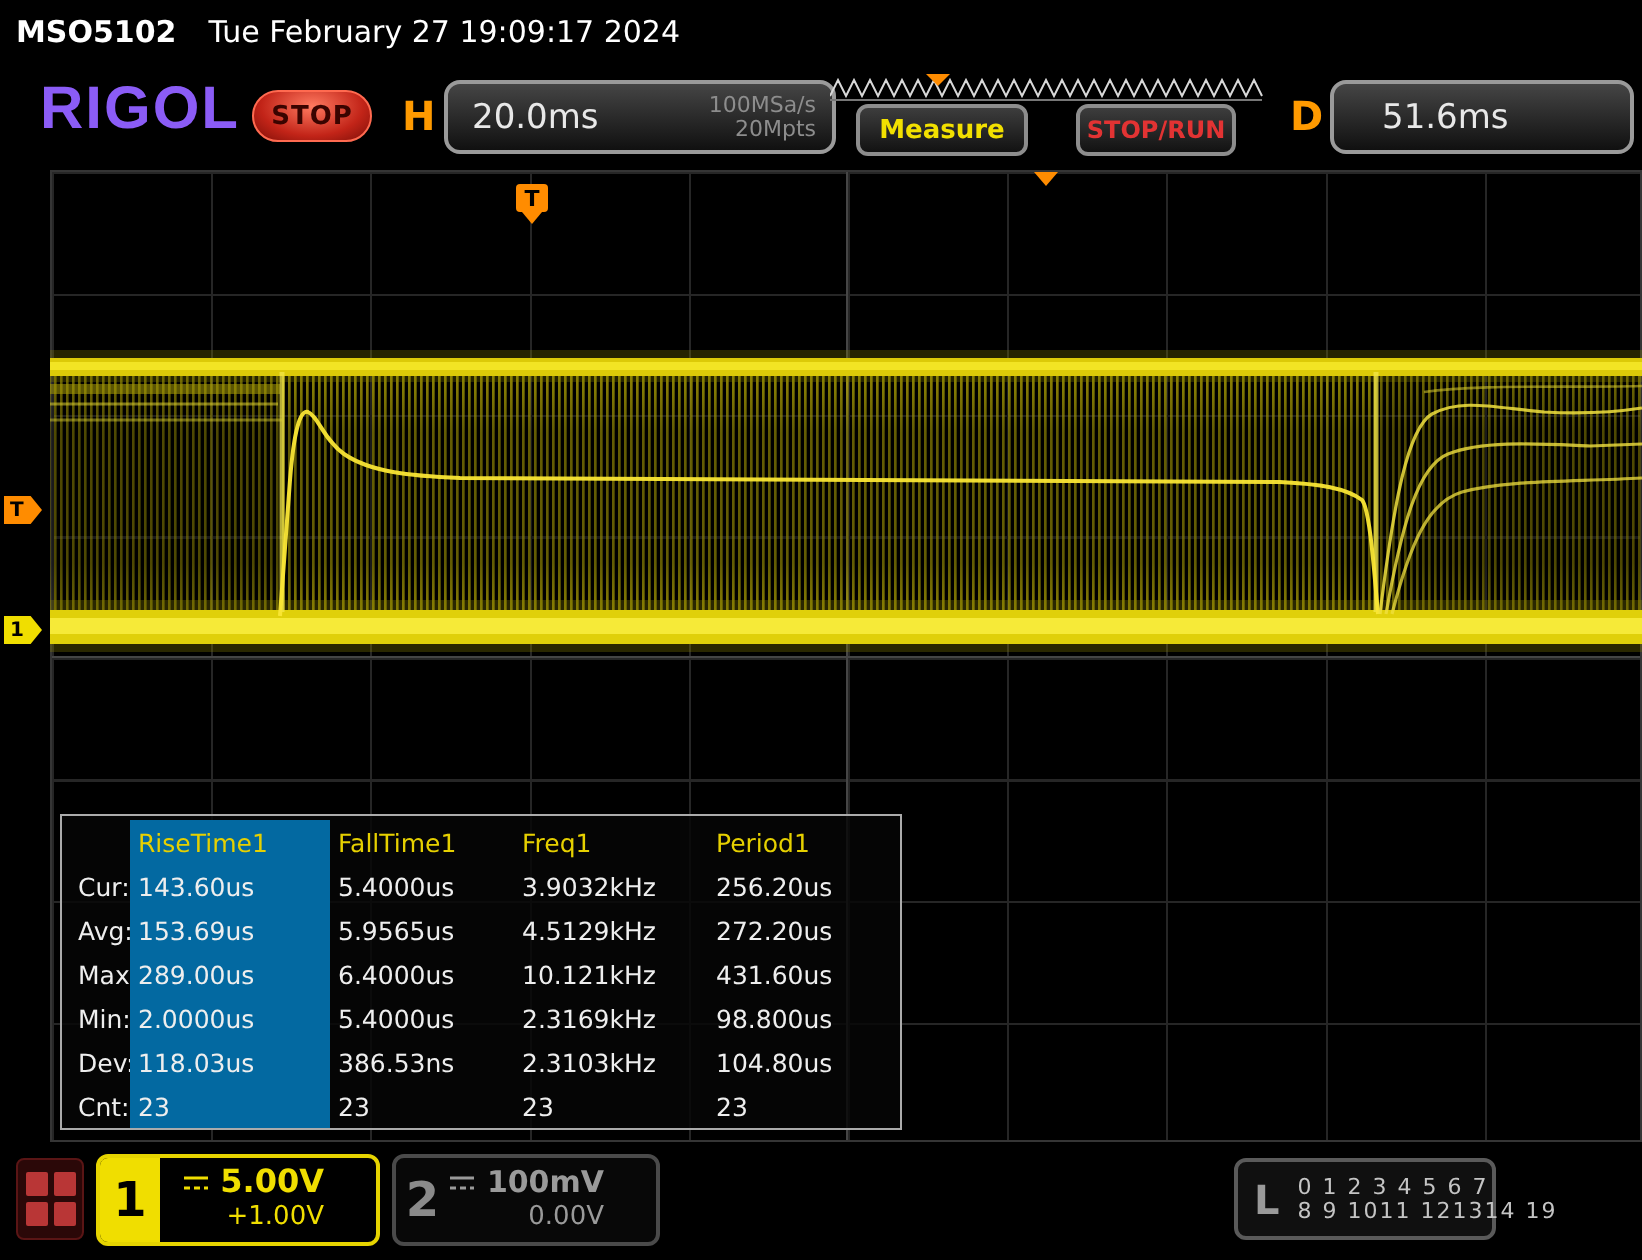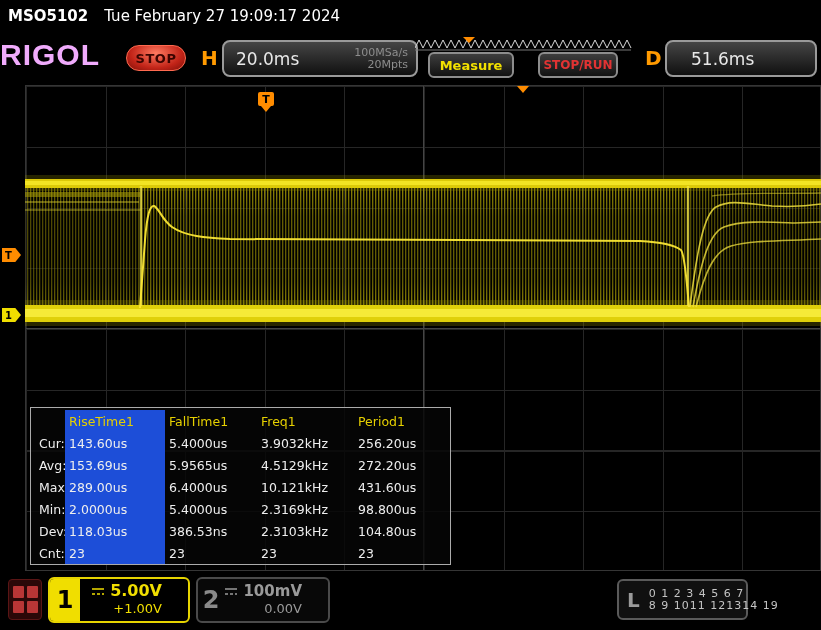--- a/index.html
+++ b/index.html
@@ -8,22 +8,22 @@
          font-family:"DejaVu Sans", sans-serif; position:relative; }
   #stage { position:absolute; left:0; top:0; width:821px; height:630px; background:#000; }
 
   
   .topbar { position:absolute; left:0; top:0; width:821px; height:32px;
             display:flex; align-items:center; gap:16px; padding-left:8px; color:#fff; }
   .topbar .model { font-size:15px; font-weight:bold; }
   .topbar .datetime { font-size:15px; }
 
   
-  .logo { position:absolute; left:0; top:38px; font-size:30px; font-weight:900;
-          color:#f0abfc; letter-spacing:1px; font-family:"Liberation Sans",sans-serif; }
+  .logo { position:absolute; left:20px; top:38px; font-size:30px; font-weight:900;
+          color:#8b5cf6; letter-spacing:1px; font-family:"Liberation Sans",sans-serif; }
   .stop-pill { position:absolute; left:126px; top:45px; width:60px; height:26px;
                border-radius:13px; border:1px solid #ff6a50;
                background:radial-gradient(ellipse at 50% 30%, #ff7a60, #c22418 62%, #7d0f08);
                color:#3a0400; font-size:13px; font-weight:bold; letter-spacing:.5px;
                display:flex; align-items:center; justify-content:center; }
   .hd-letter { position:absolute; font-size:20px; font-weight:bold; color:#ff9a00; }
   .h-letter { left:201px; top:46px; }
   .d-letter { left:645px; top:46px; }
   .hd-box { position:absolute; top:40px; height:37px; border:2px solid #9a9a9a; border-radius:8px;
             background:linear-gradient(#454545,#101010); display:flex; align-items:center; color:#e8e8e8;gap:12px; }
@@ -67,21 +67,21 @@
   .t-level { top:248px; background:#ff8c00; }
   .ch1-level { top:308px; background:#f0de00; }
 
   
   .mpanel { position:absolute; left:30px; top:407px; width:421px; height:158px;
             border:1px solid #ababab; background:rgba(6,6,6,.82); }
   .mtable { display:grid; grid-template-columns:30px 100px 92px 97px 1fr;
             grid-auto-rows:22px; padding:2px 0 0 4px; font-size:12.5px; color:#eee; }
   .mcell { display:flex; align-items:center; padding-left:4px; white-space:nowrap; }
   .mhead { color:#e6d000; }
-  .redcol { background:#1d4ed8; }
+  .redcol { background:#0369a1; }
 
   
   .menu-icon { position:absolute; left:8px; top:579px; width:34px; height:41px;
                background:#2b0808; border:1px solid #5a1515; border-radius:4px;
                display:grid; grid-template-columns:11px 11px; grid-template-rows:12px 12px;
                gap:3px; justify-content:center; align-content:center; cursor:pointer; }
   .menu-icon span { background:#b93636; border-radius:1px; }
   .ch-box { position:absolute; top:577px; height:46px; border-radius:6px; display:flex;
             overflow:hidden; cursor:pointer; }
   .ch1-box { left:48px; width:142px; border:2px solid #e6d400; background:#000; }

